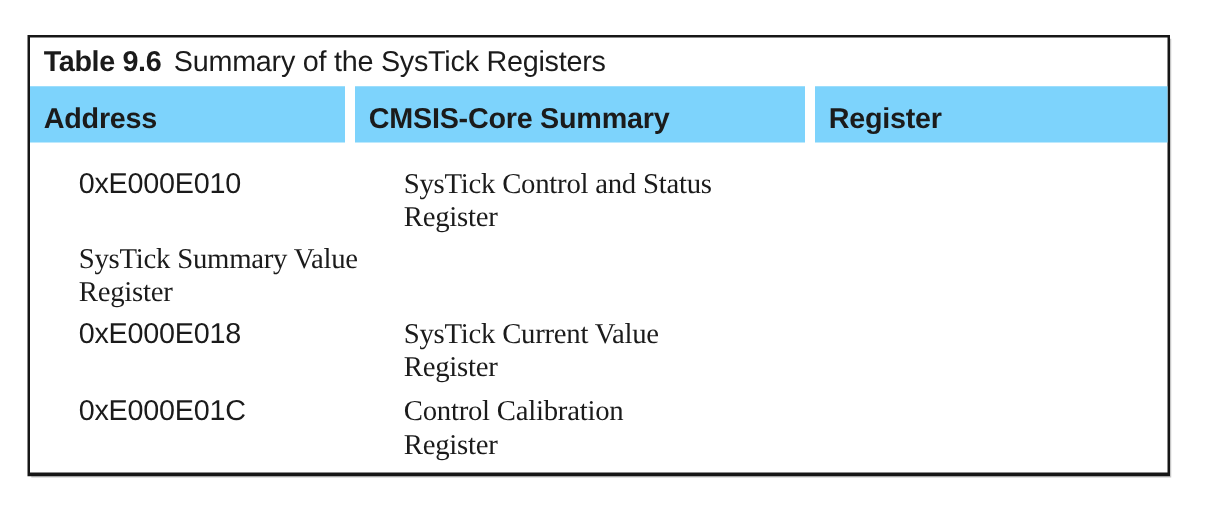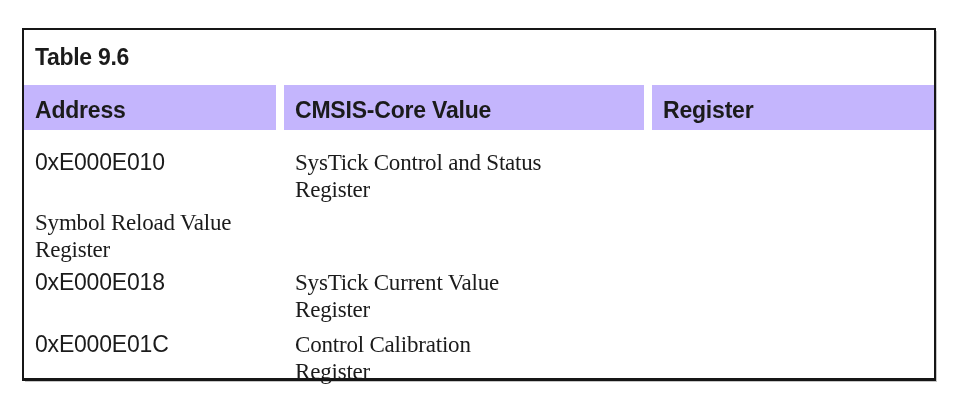--- a/index.html
+++ b/index.html
@@ -23,21 +23,21 @@
     top: 28px;
     width: 914px;
     height: 353px;
     box-sizing: border-box;
     border: 2px solid #161616;
     border-bottom-width: 3px;
     background: #ffffff;
     box-shadow: 2px 2px 0 -1px #c6c6c6;
   }
   .caption {
-    height: 55px;
+    height: 39px;
     display: flex;
     align-items: center;
     padding-left: 11px;
     font-size: 23px;
     white-space: nowrap;
   }
   .caption-label {
     font-weight: bold;
     margin-right: 10px;
     letter-spacing: -0.3px;
@@ -47,39 +47,40 @@
   }
   .grid3 {
     display: grid;
     grid-template-columns: 252px 360px 1fr;
     column-gap: 8px;
   }
   .header-row {
     height: 45px;
   }
   .hcell {
-    background: #c4b5fd;
+    background: #7dd3fc;
     display: flex;
     align-items: center;
     padding-left: 11px;
     padding-top: 6px;
     box-sizing: border-box;
     font-size: 23px;
     font-weight: bold;
     letter-spacing: -0.2px;
   }
   .tbody {
     padding-top: 19px;
   }
   .row {
     height: 60px;
     align-items: start;
     font-size: 23px;
     line-height: 27px;
     letter-spacing: -0.2px;
+    margin-left: 28px;
   }
   .row:last-child {
     margin-top: 2px;
   }
   .cell {
     padding-left: 11px;
     white-space: nowrap;
   }
   .register-line {
     display: block;
@@ -88,41 +89,42 @@
   }
 </style>
 </head>
 <body>
 
 <div class="page">
   <div class="table-box">
 
     <div class="caption">
       <span class="caption-label">Table 9.6</span>
+      <span class="caption-title">Summary of the SysTick Registers</span>
     </div>
 
     <div class="header-row grid3">
       <div class="hcell">Address</div>
-      <div class="hcell">CMSIS-Core Value</div>
+      <div class="hcell">CMSIS-Core Summary</div>
       <div class="hcell">Register</div>
     </div>
 
     <div class="tbody">
 
       <div class="row grid3">
         <div class="cell">0xE000E010</div>
         <div class="cell">
           <span class="register-line">SysTick Control and Status</span>
           <span class="register-line">Register</span>
         </div>
       </div>
 
       <div class="row grid3">
         <div class="cell">
-          <span class="register-line">Symbol Reload Value</span>
+          <span class="register-line">SysTick Summary Value</span>
           <span class="register-line">Register</span>
         </div>
       </div>
 
       <div class="row grid3">
         <div class="cell">0xE000E018</div>
         <div class="cell">
           <span class="register-line">SysTick Current Value</span>
           <span class="register-line">Register</span>
         </div>

